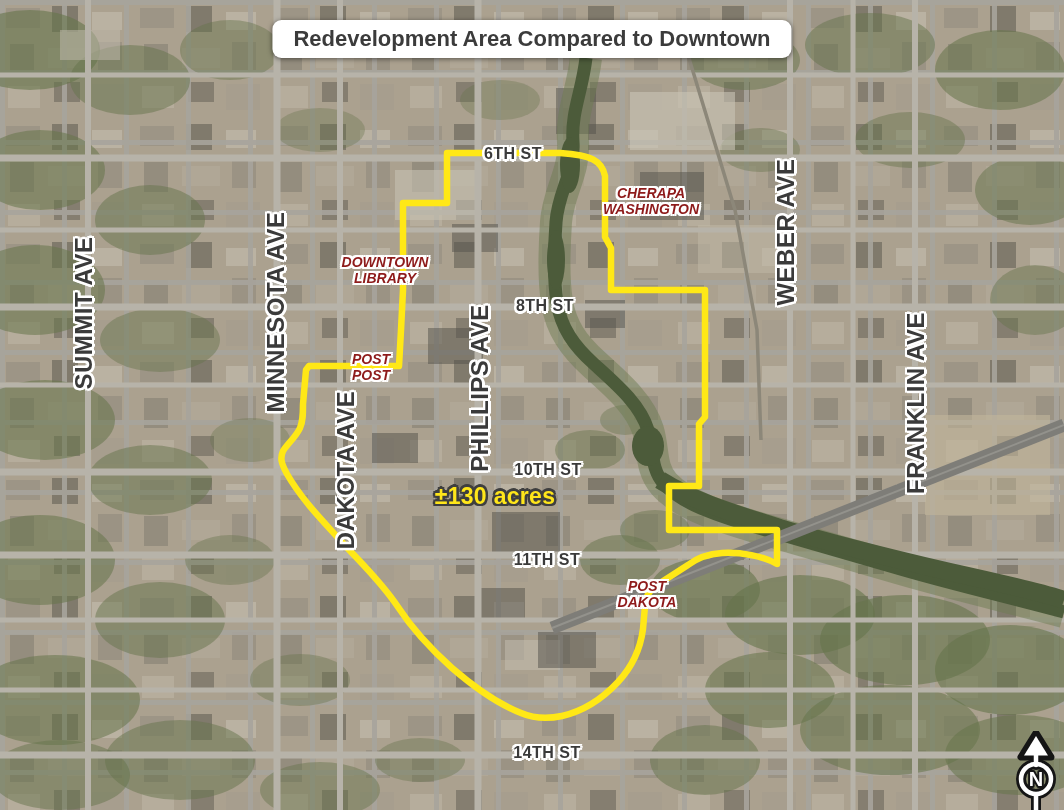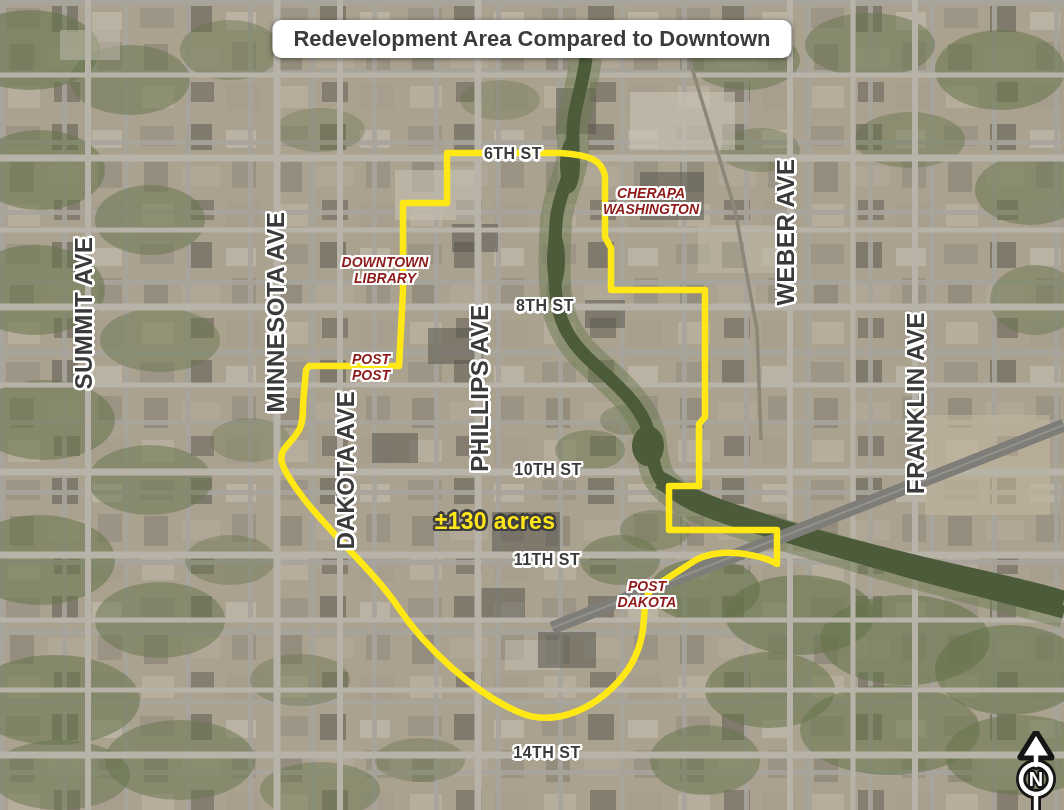--- a/index.html
+++ b/index.html
@@ -26,21 +26,20 @@
   .landmark{
     font-size:14px;font-style:italic;color:#8e1b1b;text-align:center;line-height:1.12;
     text-shadow:-2px -2px 0 #fff,2px -2px 0 #fff,-2px 2px 0 #fff,2px 2px 0 #fff,
       -2px 0 0 #fff,2px 0 0 #fff,0 -2px 0 #fff,0 2px 0 #fff;
   }
   .landmark .line{display:block;}
   .acres{
     font-size:23px;color:#ffe61a;letter-spacing:.3px;
     text-shadow:-2px -2px 0 #3f3f3f,2px -2px 0 #3f3f3f,-2px 2px 0 #3f3f3f,2px 2px 0 #3f3f3f,
       -2.5px 0 0 #3f3f3f,2.5px 0 0 #3f3f3f,0 -2.5px 0 #3f3f3f,0 2.5px 0 #3f3f3f;
-    margin-top:25px;
   }
   .title-box{
     position:absolute;left:50%;top:20px;transform:translateX(-50%);
     background:#ffffff;border-radius:9px;padding:6px 21px;z-index:10;
     font-size:22px;font-weight:700;color:#3b3b3b;white-space:nowrap;
     box-shadow:0 1px 5px rgba(0,0,0,.5);
   }
   .north-arrow{position:absolute;left:1006px;top:731px;width:60px;height:84px;z-index:6;}
 </style>
 </head>

